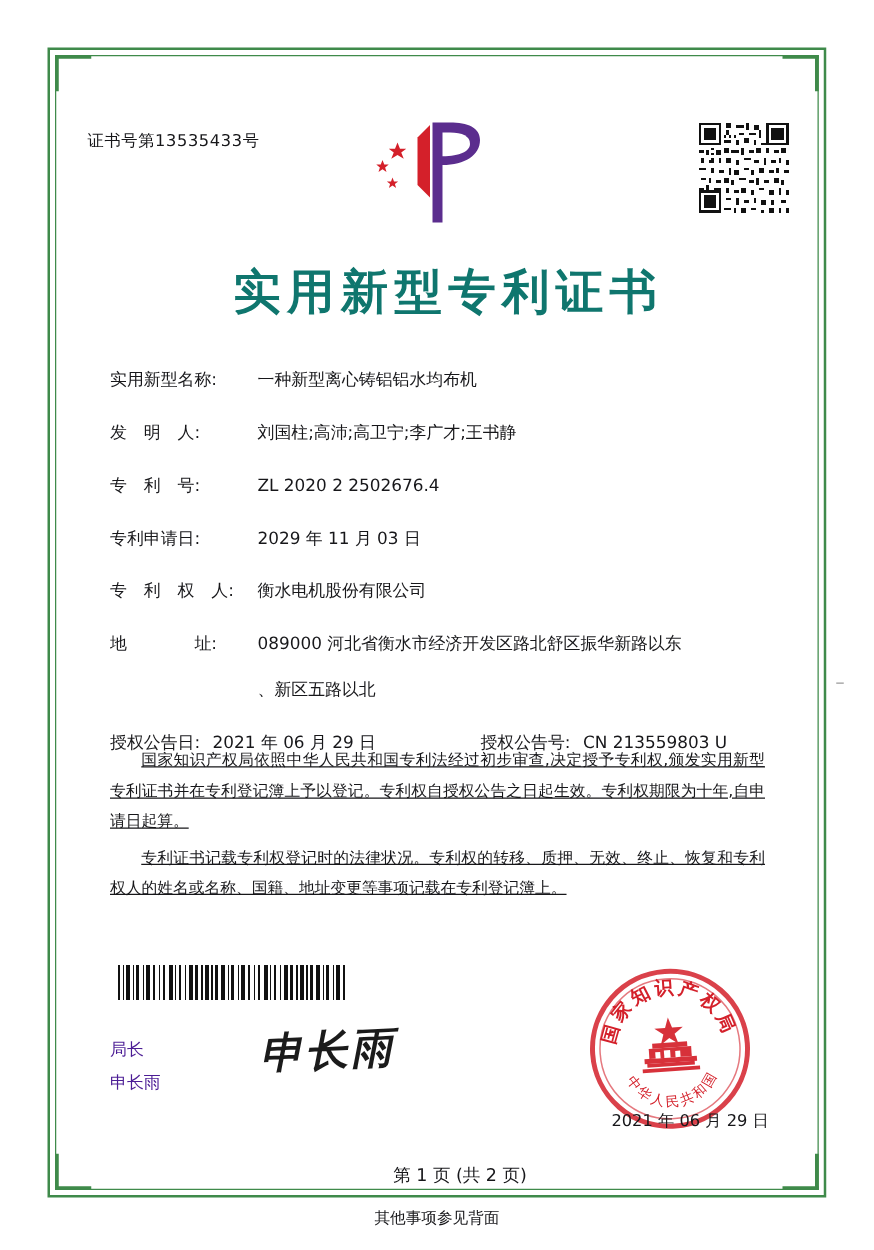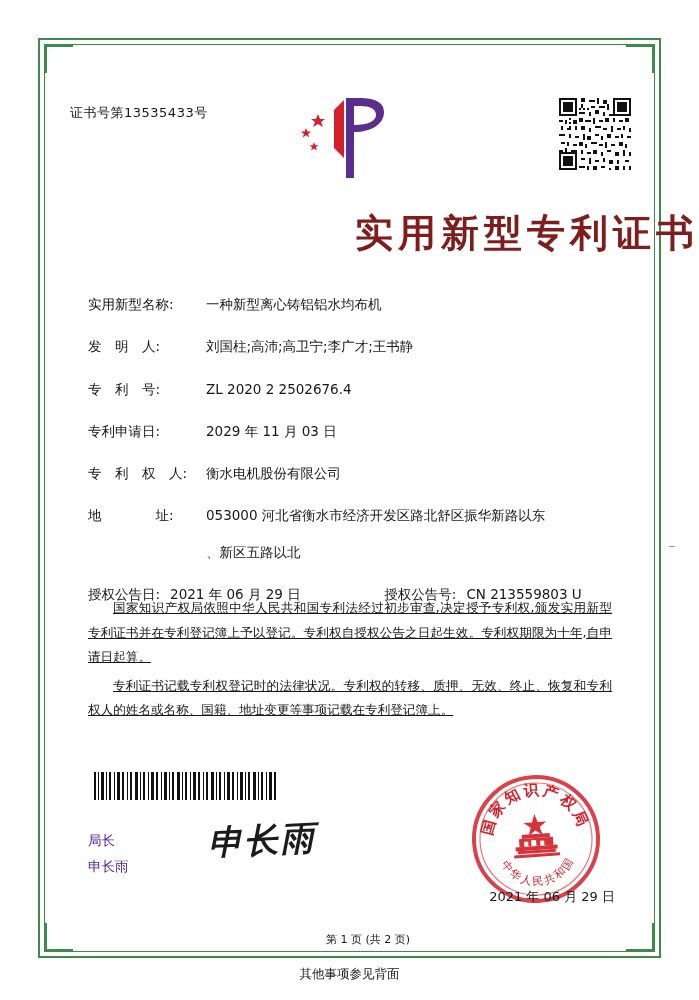--- a/index.html
+++ b/index.html
@@ -82,26 +82,26 @@
     height: 76px;
   }
   .qr svg { display: block; }
 
   
   .title {
     position: absolute;
     left: 18px;
     right: 0;
     top: 208px;
-    text-align: right;
+    text-align: center;
     font-family: "DejaVu Serif", "Liberation Serif", serif;
     font-size: 38px;
     font-weight: bold;
     letter-spacing: 5px;
-    color: #7f1d1d;
+    color: #0f766e;
   }
 
   
   .fields {
     position: absolute;
     left: 88px;
     top: 294px;
     width: 530px;
     font-size: 13.5px;
     color: #17171a;
@@ -221,21 +221,21 @@
     white-space: nowrap;
   }
 
   
   .page-indicator {
     position: absolute;
     left: 0;
     right: 0;
     top: 932px;
     text-align: center;
-    font-size: 11px;
+    font-size: 14px;
     color: #17171a;
     padding-left: 37px;
   }
   .footer-note {
     position: absolute;
     left: 0;
     right: 0;
     top: 966px;
     text-align: center;
     font-size: 12.5px;
@@ -422,21 +422,21 @@
     <div class="field-row">
       <div class="field-label">专　利　权　人:</div>
       <div class="field-sep"></div>
       <div class="field-value">衡水电机股份有限公司</div>
     </div>
 
     <div class="field-row">
       <div class="field-label">地　　　　址:</div>
       <div class="field-sep"></div>
       <div class="field-value">
-        <span>053000 河北省衡水市经济开发区路北舒区振华新路以东</span>
+        <span>089000 河北省衡水市经济开发区路北舒区振华新路以东</span>
         <span class="sub-line">、新区五路以北</span>
       </div>
     </div>
 
     <div class="dual-row">
       <div class="dual-left">
         <span class="dual-label">授权公告日:</span>
         <span class="dual-value">2021 年 06 月 29 日</span>
       </div>
       <div class="dual-right">

